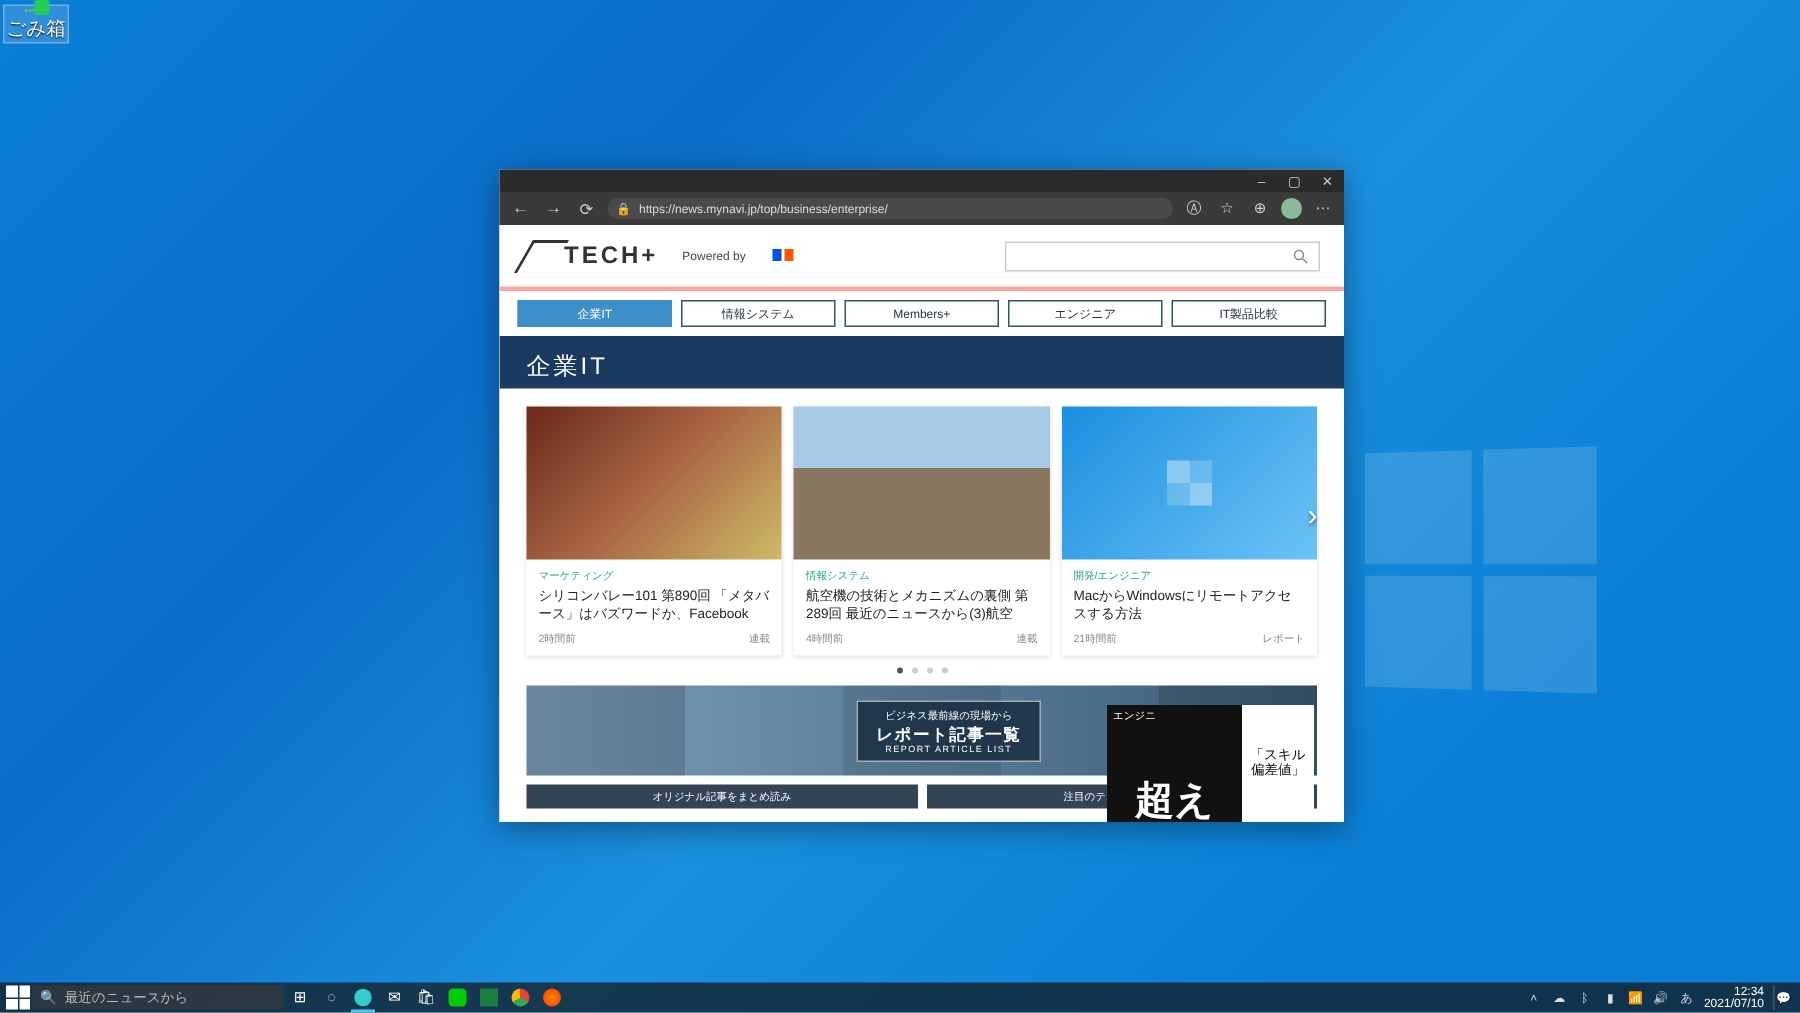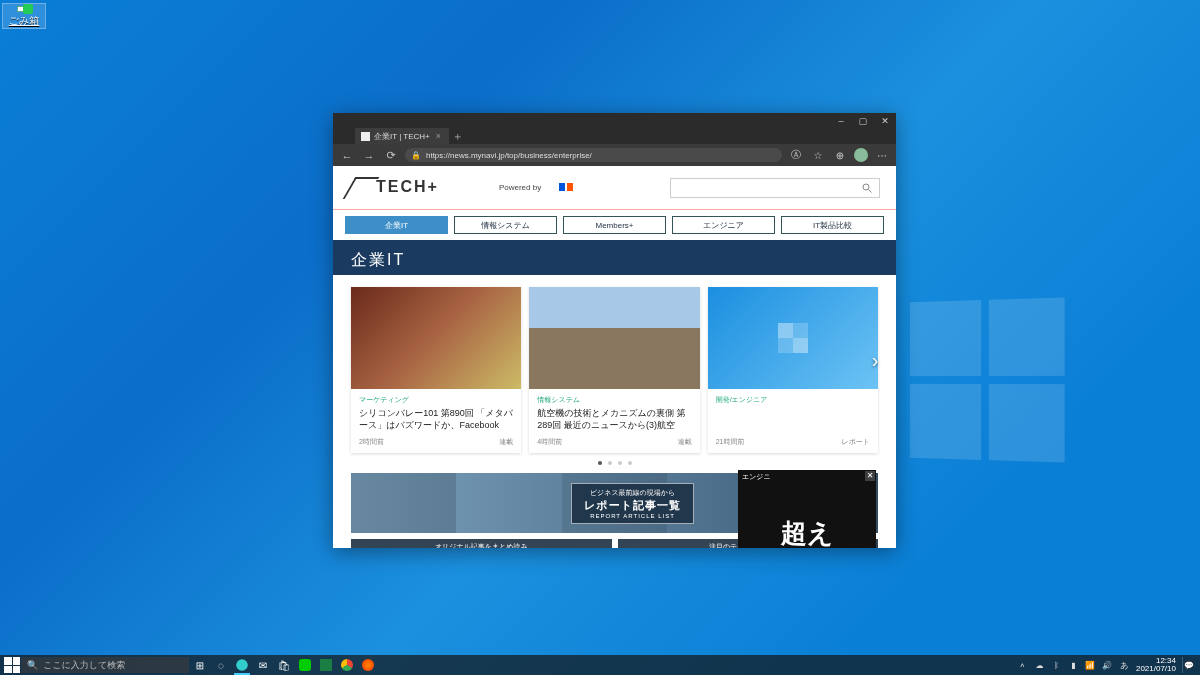--- a/index.html
+++ b/index.html
@@ -6,21 +6,21 @@
 body { width: 1200px; height: 675px; overflow: hidden; background: linear-gradient(135deg, #0a7ed6 0%, #0b6ec9 30%, #1b90de 55%, #0a7fd6 80%); position: relative; }
 
 
 .win-logo-bg { position: absolute; left: 905px; top: 300px; width: 160px; height: 160px; display: grid; grid-template: 1fr 1fr / 1fr 1fr; gap: 8px; transform: perspective(700px) rotateY(-15deg); }
 .win-logo-bg div { background: rgba(255,255,255,0.14); }
 
 
 .desktop-icon { position: absolute; left: 2px; top: 3px; width: 44px; height: 26px; background: rgba(160,200,240,.25); border: 1px solid rgba(255,255,255,.3); display: flex; flex-direction: column; align-items: center; padding-top: 2px; gap: 2px; }
 .desktop-icon .sq { width: 14px; height: 14px; background: #fff; border: 1px solid #5a8; position: relative; }
 .desktop-icon .sq::after { content:""; position:absolute; right:-3px; bottom:-3px; width:10px; height:10px; background:#2c5; border-radius:2px; }
-.desktop-icon span { font-size: 10px; color: #fff; text-shadow: 0 1px 1px #000; text-decoration: underline; }
+.desktop-icon span { font-size: 13px; color: #fff; text-shadow: 0 1px 1px #000; }
 
 
 .browser { position: absolute; left: 333px; top: 113px; width: 563px; height: 435px; background: #fff; box-shadow: 0 4px 20px rgba(0,0,0,.4); display: flex; flex-direction: column; }
 .titlebar { height: 15px; background: #2b2b2b; display: flex; align-items: center; }
 .tab-strip { height: 16px; background: #2b2b2b; display: flex; align-items: center; padding-left: 22px; gap: 0; }
 .apptab-btn, .tab, .new-tab { height: 16px; display: flex; align-items: center; }
 .tab { background: #3c3c3c; padding: 0 6px; font-size: 8px; color: #ddd; gap: 4px; }
 .tab .favicon { width: 9px; height: 9px; background: #eee; }
 .tab .tab-close { width: 9px; height: 9px; color: #999; font-size: 9px; line-height: 9px; text-align: center; }
 .new-tab { width: 18px; justify-content: center; color: #aaa; font-size: 11px; }
@@ -31,24 +31,24 @@
 .url-box { flex: 1; height: 14px; background: #4a4a4a; border-radius: 7px; display: flex; align-items: center; padding: 0 6px; gap: 5px; }
 .url-box .lock { color: #bbb; font-size: 8px; }
 .url-box .url { font-size: 8px; color: #ddd; }
 .action-btn { width: 16px; height: 16px; color: #ccc; display: flex; align-items: center; justify-content: center; font-size: 10px; }
 .avatar { width: 14px; height: 14px; background: #8b9; border-radius: 50%; }
 
 .viewport { flex: 1; overflow: hidden; background: #fff; position: relative; }
 .viewport::-webkit-scrollbar { width: 0; }
 
 
-.page-header { height: 44px; display: flex; align-items: center; padding: 0 16px; gap: 16px; border-bottom: 1px solid #fca5a5; }
+.page-header { height: 44px; display: flex; align-items: center; padding: 0 16px; gap: 16px; border-bottom: 3px solid #fca5a5; }
 .logo-tech { font-family: sans-serif; font-size: 16px; font-weight: 800; letter-spacing: 2px; color: #333; position: relative; }
 .logo-tech::before { content:""; display:inline-block; width: 22px; height: 20px; margin-right: 3px; border: 2px solid #333; border-right: none; border-bottom: none; transform: skewX(-30deg); vertical-align: middle; }
-.powered { font-size: 8px; color: #444; margin-left: 44px; }
+.powered { font-size: 8px; color: #444; }
 .mynavi { width: 18px; height: 18px; display:inline-block; position:relative; }
 .mynavi::before,.mynavi::after{content:"";position:absolute;width:6px;height:8px;background:#00a;}
 .mynavi::before{left:2px;top:4px;background:#05d;}
 .mynavi::after{left:10px;top:4px;background:#f50;}
 .search-box { margin-left: auto; width: 210px; height: 20px; border: 1px solid #ccc; display: flex; align-items: center; padding: 0 6px; justify-content: flex-end; }
 .search-box svg { width: 12px; height: 12px; stroke: #888; fill: none; stroke-width: 2; }
 
 .cat-nav { display: flex; gap: 6px; padding: 6px 12px; }
 .cat-nav a { flex: 1; height: 18px; border: 1px solid #355; display: flex; align-items: center; justify-content: center; font-size: 8px; color: #234; }
 .cat-nav a.active { background: #3e8fc7; color: #fff; border-color: #3e8fc7; }
@@ -120,28 +120,20 @@
 </div>
 
 <div class="browser">
   <div class="titlebar">
     <div class="win-ctrls">
       <div>–</div>
       <div>▢</div>
       <div>✕</div>
     </div>
   </div>
-  <div class="tab-strip">
-    <div class="tab">
-      <span class="favicon"></span>
-      <span>企業IT | TECH+</span>
-      <span class="tab-close">×</span>
-    </div>
-    <div class="new-tab">＋</div>
-  </div>
   <div class="addr">
     <div class="nav-btn">←</div>
     <div class="nav-btn">→</div>
     <div class="nav-btn">⟳</div>
     <div class="url-box">
       <span class="lock">🔒</span>
       <span class="url">https://news.mynavi.jp/top/business/enterprise/</span>
     </div>
     <div class="action-btn">Ⓐ</div>
     <div class="action-btn">☆</div>
@@ -195,20 +187,21 @@
         </div>
         <div class="foot">
             <span>4時間前</span>
             <span>連載</span>
           </div>
       </article>
       <article class="card">
         <div class="thumb t3"></div>
         <div class="body">
           <div class="cat">開発/エンジニア</div>
+          <div class="title">MacからWindowsにリモートアクセスする方法</div>
         </div>
         <div class="foot">
             <span>21時間前</span>
             <span>レポート</span>
           </div>
       </article>
       <div class="car-next">›</div>
     </div>
     <div class="dots">
         <span class="on"></span>
@@ -226,34 +219,38 @@
     </div>
     <div class="two">
       <div class="half">オリジナル記事をまとめ読み</div>
       <div class="half">注目のテーマを総力取材</div>
     </div>
 
     <div class="side-ad">
       <span class="e">エンジニ</span>
       <span class="x">✕</span>
       <div class="l">超え</div>
+      <div class="r">
+          <span>「スキル</span>
+          <span>偏差値」</span>
+        </div>
     </div>
   </div>
 </div>
 
 <div class="taskbar">
   <div class="start">
       <div></div>
       <div></div>
       <div></div>
       <div></div>
     </div>
   <div class="searchbar">
     <span>🔍</span>
-    <span>ここに入力して検索</span>
+    <span>最近のニュースから</span>
   </div>
   <div class="tb-btn">⊞</div>
   <div class="tb-btn">◌</div>
   <div class="tb-btn active">
       <svg class="tb-icon" viewBox="0 0 24 24">
         <circle cx="12" cy="12" r="10" fill="#3cc"></circle>
       </svg>
     </div>
   <div class="tb-btn">✉</div>
   <div class="tb-btn">🛍</div>

